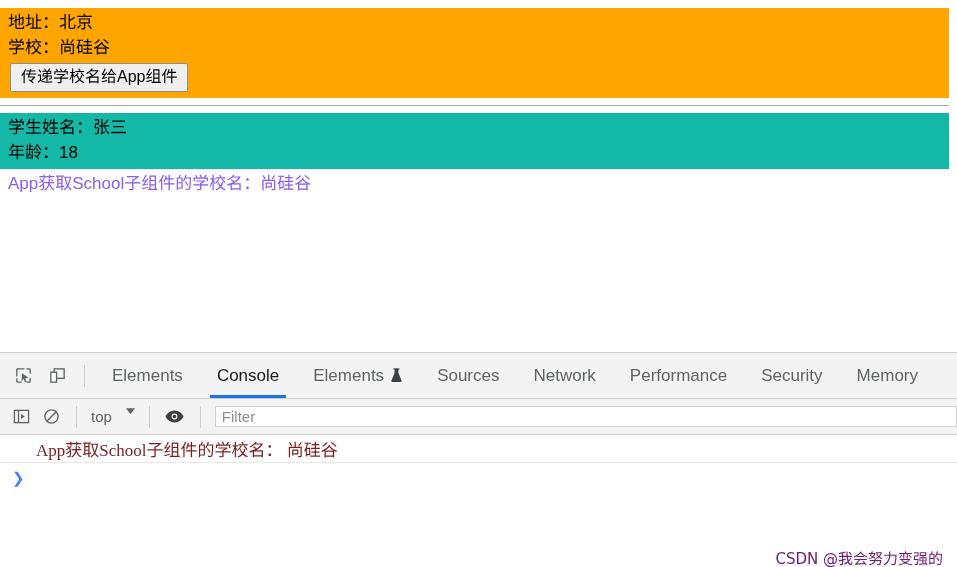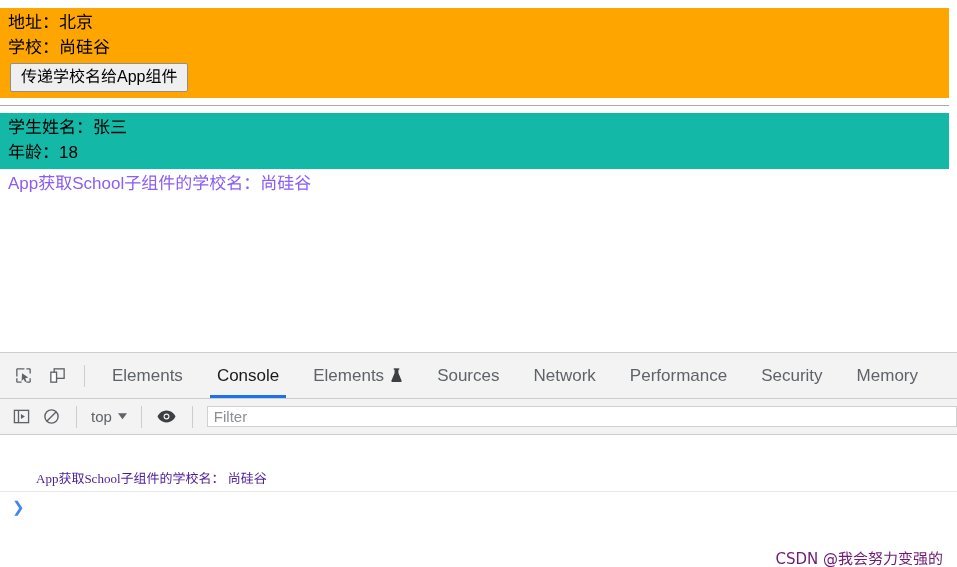--- a/index.html
+++ b/index.html
@@ -176,22 +176,21 @@
     border-bottom: 1px solid #cdcdcd;
     display: flex;
     align-items: center;
     overflow: hidden;
   }
   .dt-toolbar2 .dt-icon-btn { width: 30px; height: 30px; }
   .dt-toolbar2 .dt-icon-btn:first-child { margin-left: 6px; }
 
   .dt-context {
     display: flex;
-    align-items: center;
-    gap: 6px;
+    gap: 14px;
     font-size: 15px;
     color: #5f6368;
     padding: 0 4px;
     cursor: pointer;
     flex: 0 0 auto;
   }
 
   .dt-filter {
     flex: 1 1 auto;
     height: 21px;
@@ -216,24 +215,23 @@
   }
 
   .console-row {
     position: relative;
     min-height: 27px;
     border-bottom: 1px solid #e8e8e8;
     display: flex;
     align-items: center;
     padding-left: 36px;
     font-family: "Liberation Serif", "DejaVu Serif", serif;
-    font-size: 13px;
-    color: #4c1d95;
+    font-size: 17px;
+    color: #7f1d1d;
     white-space: pre;
-    margin-top: 29px;
   }
 
   .console-prompt {
     position: relative;
     height: 30px;
     display: flex;
     align-items: center;
     padding-left: 12px;
   }
   .prompt-caret {

